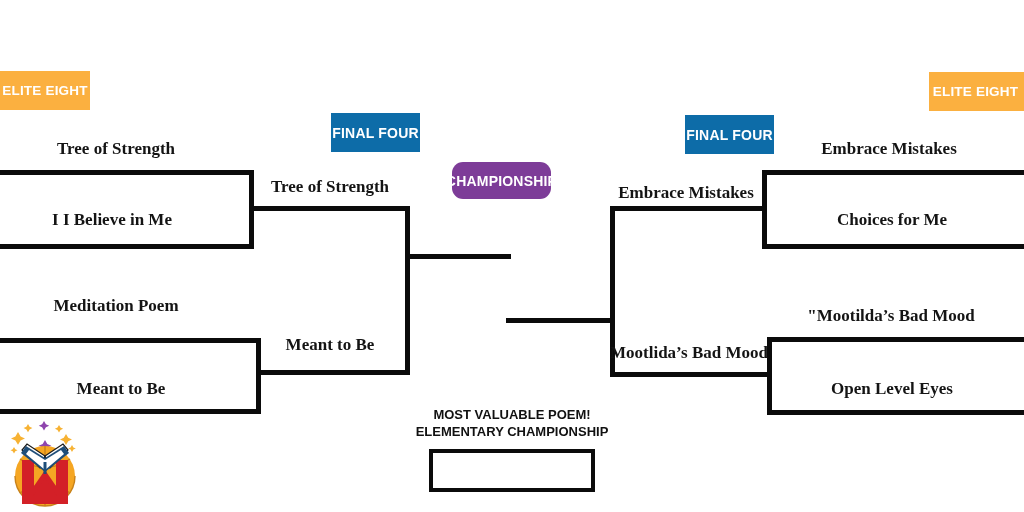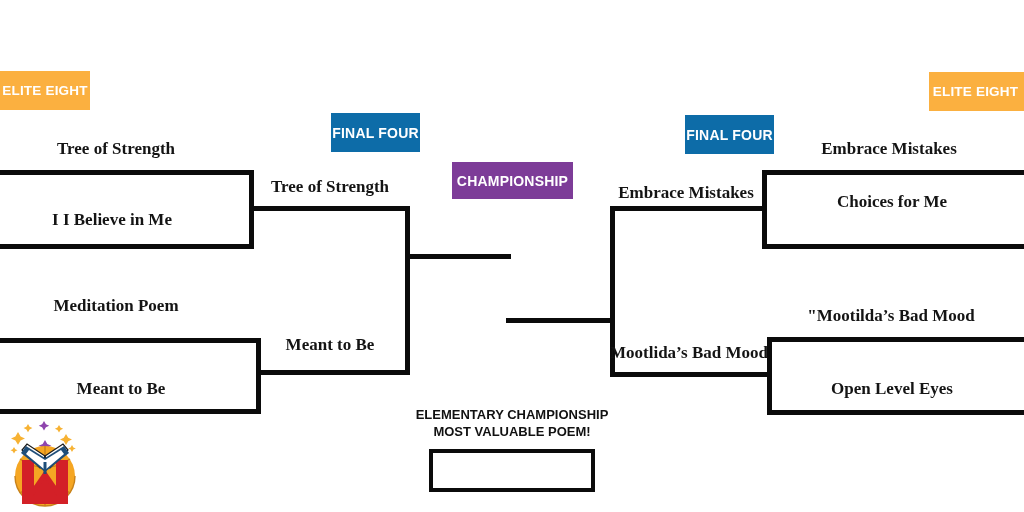--- a/index.html
+++ b/index.html
@@ -62,23 +62,24 @@
     width: 89px;
     margin-left: 44px;
   }
   .badge-final-left  { left: 287px; top: 113px; }
   .badge-final-right { left: 641px; top: 115px; }
 
   .badge-champ {
     background: #7D3C98;
     font-size: 14px;
     height: 37px;
-    width: 121px;
+    width: 99px;
     left: 452px;
     top: 162px;
+    border-radius: 11px;
   }
 
   
   .ln {
     position: absolute;
     background: #0b0b0b;
   }
 
   
   .slot {
@@ -167,41 +168,41 @@
   <div class="slot slot-c" style="left:330px; top:177px;">Tree of Strength</div>
   <div class="slot slot-c" style="left:330px; top:335px;">Meant to Be</div>
 
   <div class="ln" style="left:405px; top:254px; width:106px; height:5px;"></div>
 
   <div class="ln" style="left:762px; top:170px; width:262px; height:5px;"></div>
   <div class="ln" style="left:762px; top:170px; width:5px; height:79px;"></div>
   <div class="ln" style="left:762px; top:244px; width:262px; height:5px;"></div>
 
   <div class="slot slot-c" style="left:889px; top:139px;">Embrace Mistakes</div>
-  <div class="slot slot-c" style="left:892px; top:192px;">Choices for Me</div>
+  <div class="slot slot-c" style="left:892px; top:210px;">Choices for Me</div>
 
   <div class="ln" style="left:767px; top:337px; width:257px; height:5px;"></div>
   <div class="ln" style="left:767px; top:337px; width:5px; height:78px;"></div>
   <div class="ln" style="left:767px; top:410px; width:257px; height:5px;"></div>
 
   <div class="slot slot-c" style="left:891px; top:306px;">"Mootilda’s Bad Mood</div>
   <div class="slot slot-c" style="left:892px; top:379px;">Open Level Eyes</div>
 
   <div class="ln" style="left:610px; top:206px; width:157px; height:5px;"></div>
   <div class="ln" style="left:610px; top:206px; width:5px; height:171px;"></div>
   <div class="ln" style="left:610px; top:372px; width:162px; height:5px;"></div>
 
   <div class="slot slot-c" style="left:686px; top:183px;">Embrace Mistakes</div>
   <div class="slot slot-c" style="left:689px; top:343px;">Mootlida’s Bad Mood</div>
 
   <div class="ln" style="left:506px; top:318px; width:108px; height:5px;"></div>
 
   <div class="mvp-caption">
+    <div>MOST VALUABLE POEM!</div>
     <div>ELEMENTARY CHAMPIONSHIP</div>
-    <div>MOST VALUABLE POEM!</div>
   </div>
   <div class="mvp-box"></div>
 
   <div class="logo">
     <svg viewBox="0 0 82 94" width="82" height="94" xmlns="http://www.w3.org/2000/svg">
 
       <g fill="#F7B233">
         <path d="M14 18 l2.6 4.4 4.4 2.0 -4.4 2.0 -2.6 4.4 -2.6 -4.4 -4.4 -2.0 4.4 -2.0 z"></path>
         <path d="M62 20 l2.2 3.8 3.8 1.7 -3.8 1.7 -2.2 3.8 -2.2 -3.8 -3.8 -1.7 3.8 -1.7 z"></path>
         <path d="M24 10 l1.6 2.8 2.8 1.3 -2.8 1.3 -1.6 2.8 -1.6 -2.8 -2.8 -1.3 2.8 -1.3 z"></path>

